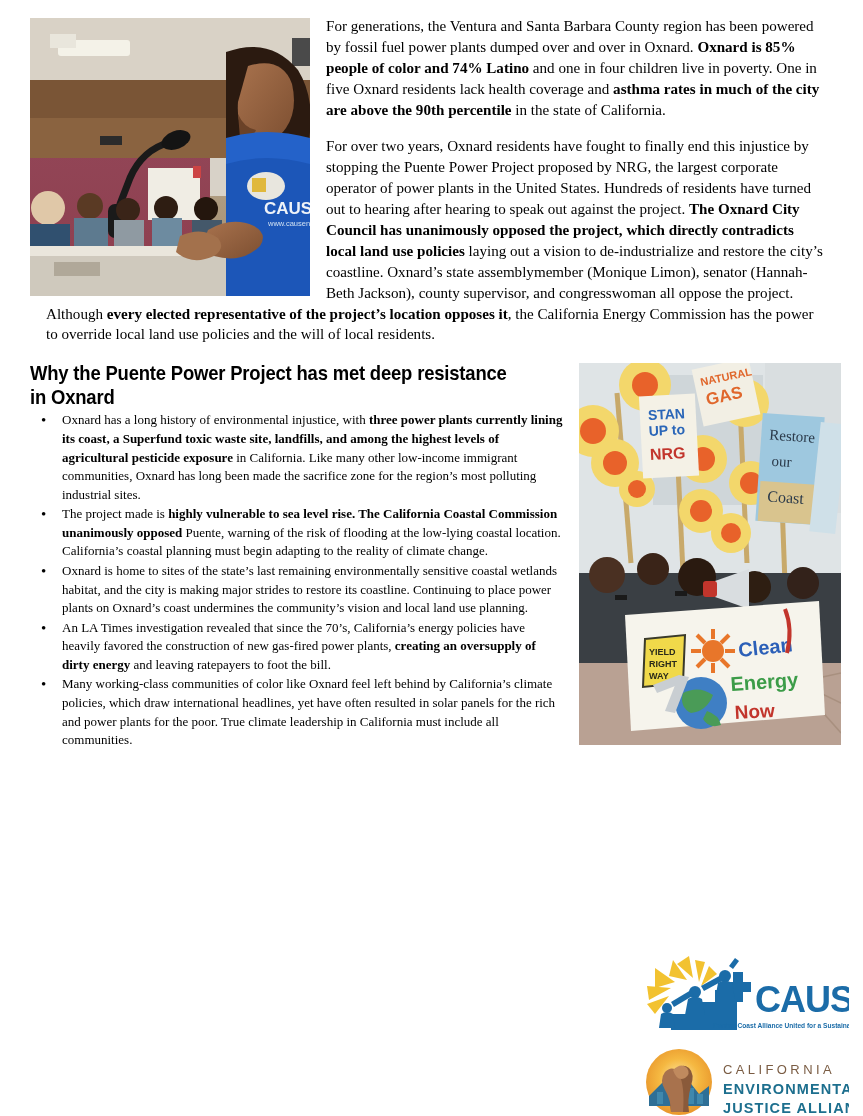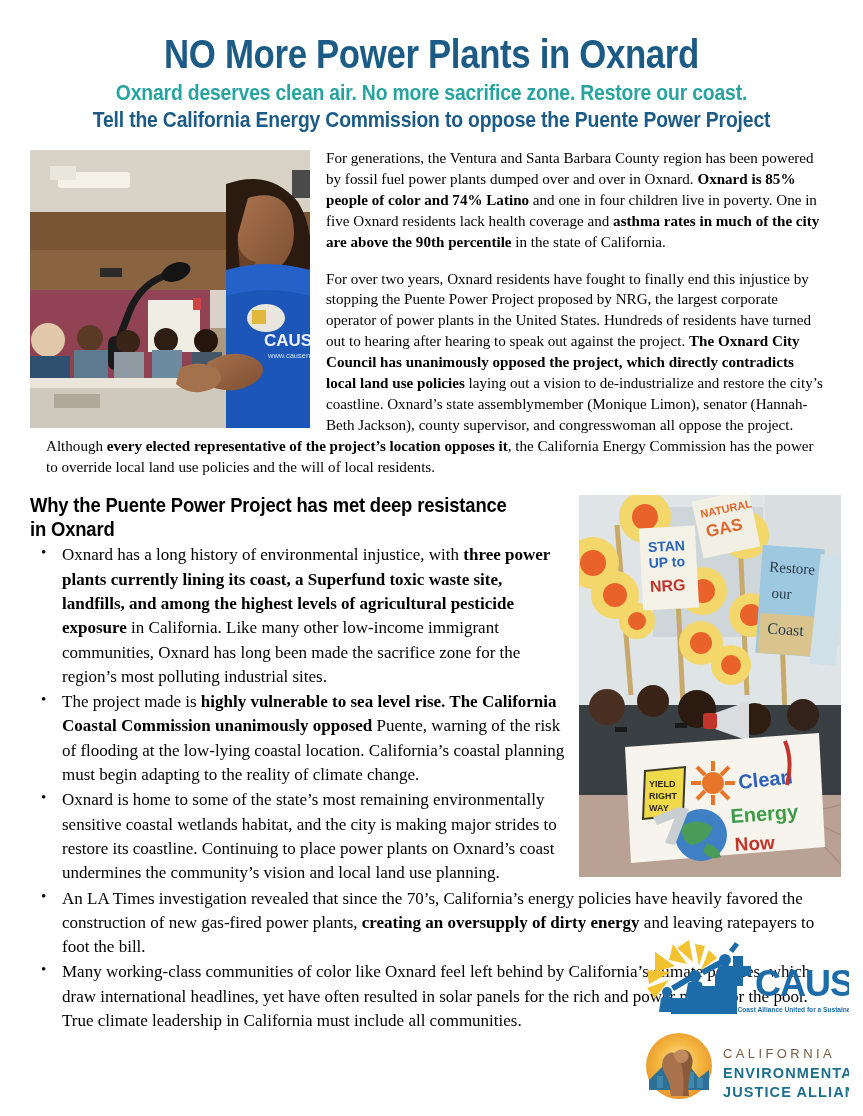--- a/index.html
+++ b/index.html
@@ -52,43 +52,38 @@
     margin:10px 0 2px 0;letter-spacing:-0.2px;
     transform:scaleX(.9);transform-origin:left;
   }
   .photo-protest{
     float:right;width:262px;height:382px;margin:2px 0 6px 14px;
     position:relative;overflow:hidden;background:#cfd6d8;
   }
   ul.bullets{margin:0;padding:0;list-style:none;}
   ul.bullets li{
     position:relative;padding-left:32px;margin:0 0 1px 0;
-    font-size:17px;line-height:1.43;
+    font-size:13px;line-height:1.43;
   }
   ul.bullets li:before{
     content:"\2022";position:absolute;left:11px;top:-1px;font-size:15px;
   }
   ul.bullets b{font-weight:700;}
 
   
   .logos{position:absolute;right:14px;bottom:4px;width:206px;}
   .cause-logo{position:relative;height:86px;width:206px;}
   .ceja-logo{position:relative;height:88px;width:206px;margin-top:2px;}
   .logo-svg{display:block;}
 </style>
 </head>
 <body>
 
 <div class="page">
 
-  <div class="header">
-    <div class="title">NO More Power Plants in Oxnard</div>
-    <div class="subtitle">Oxnard deserves clean air.  No more sacrifice zone.  Restore our coast.</div>
-    <div class="subtitle2">Tell the California Energy Commission to oppose the Puente Power Project</div>
-  </div>
 
   <div class="intro-wrap">
 
     <div class="photo-speaker">
       <svg class="logo-svg" width="280" height="278" viewBox="0 0 280 278">
         <defs>
           <linearGradient id="wall" x1="0" y1="0" x2="0" y2="1">
             <stop offset="0" stop-color="#c9bfae"></stop>
               <stop offset="1" stop-color="#a08868"></stop>
           </linearGradient>
@@ -263,21 +258,21 @@
     <div class="sec-head">Why the Puente Power Project has met deep resistance in Oxnard</div>
 
     <ul class="bullets">
       <li>
         <span>Oxnard has a long history of environmental injustice, with </span><b>three power plants currently lining its coast, a Superfund toxic waste site, landfills, and among the highest levels of agricultural pesticide exposure</b><span> in California.  Like many other low-income immigrant communities, Oxnard has long been made the sacrifice zone for the region’s most polluting industrial sites.</span>
       </li>
       <li>
         <span>The project made is </span><b>highly vulnerable to sea level rise.  The California Coastal Commission unanimously opposed</b><span> Puente, warning of the risk of flooding at the low-lying coastal location.  California’s coastal planning must begin adapting to the reality of climate change.</span>
       </li>
       <li>
-        <span>Oxnard is home to some of the state’s most remaining environmentally sensitive coastal wetlands habitat, and the city is making major strides to restore its coastline.  Continuing to place power plants on Oxnard’s coast undermines the community’s vision and local land use planning.</span>
+        <span>Oxnard is home to sites of the state’s last remaining environmentally sensitive coastal wetlands habitat, and the city is making major strides to restore its coastline.  Continuing to place power plants on Oxnard’s coast undermines the community’s vision and local land use planning.</span>
       </li>
       <li>
         <span>An LA Times investigation revealed that since the 70’s, California’s energy policies have heavily favored the construction of new gas-fired power plants, </span><b>creating an oversupply of dirty energy</b><span> and leaving ratepayers to foot the bill.</span>
       </li>
       <li>
         <span>Many working-class communities of color like Oxnard feel left behind by California’s climate policies, which draw international headlines, yet have often resulted in solar panels for the rich and power plants for the poor.  True climate leadership in California must include all communities.</span>
       </li>
     </ul>
   </div>
 

